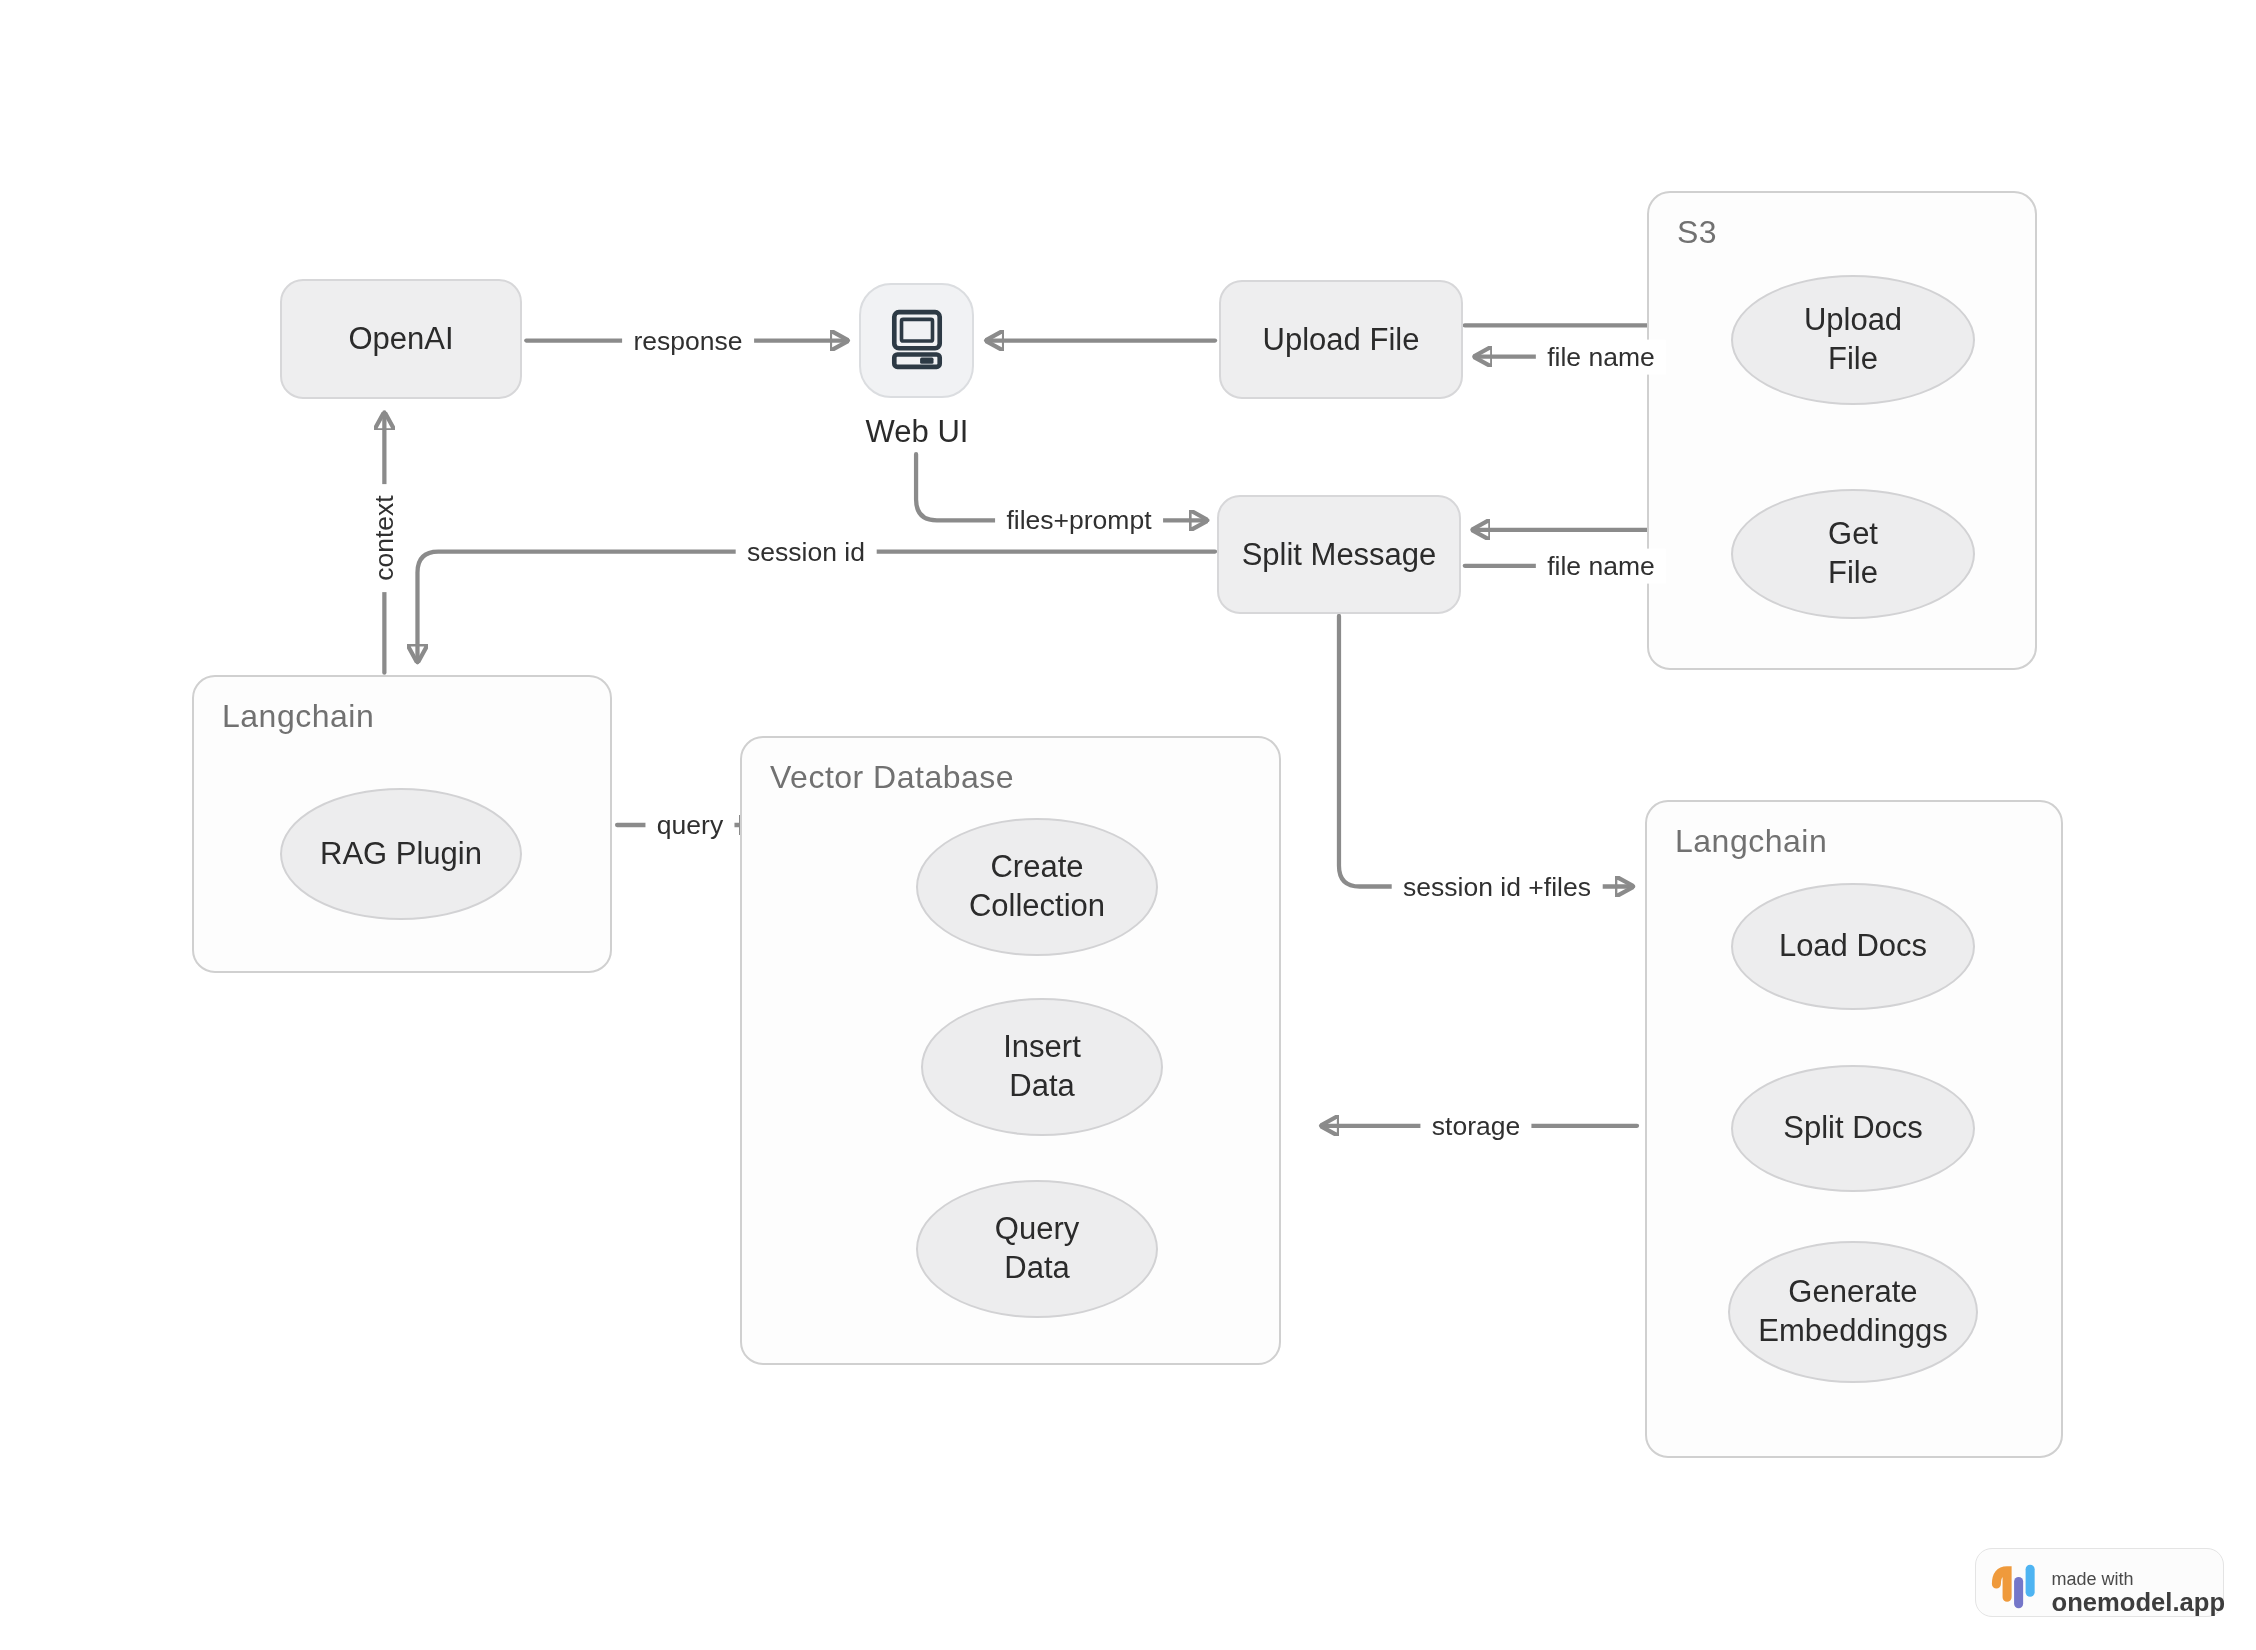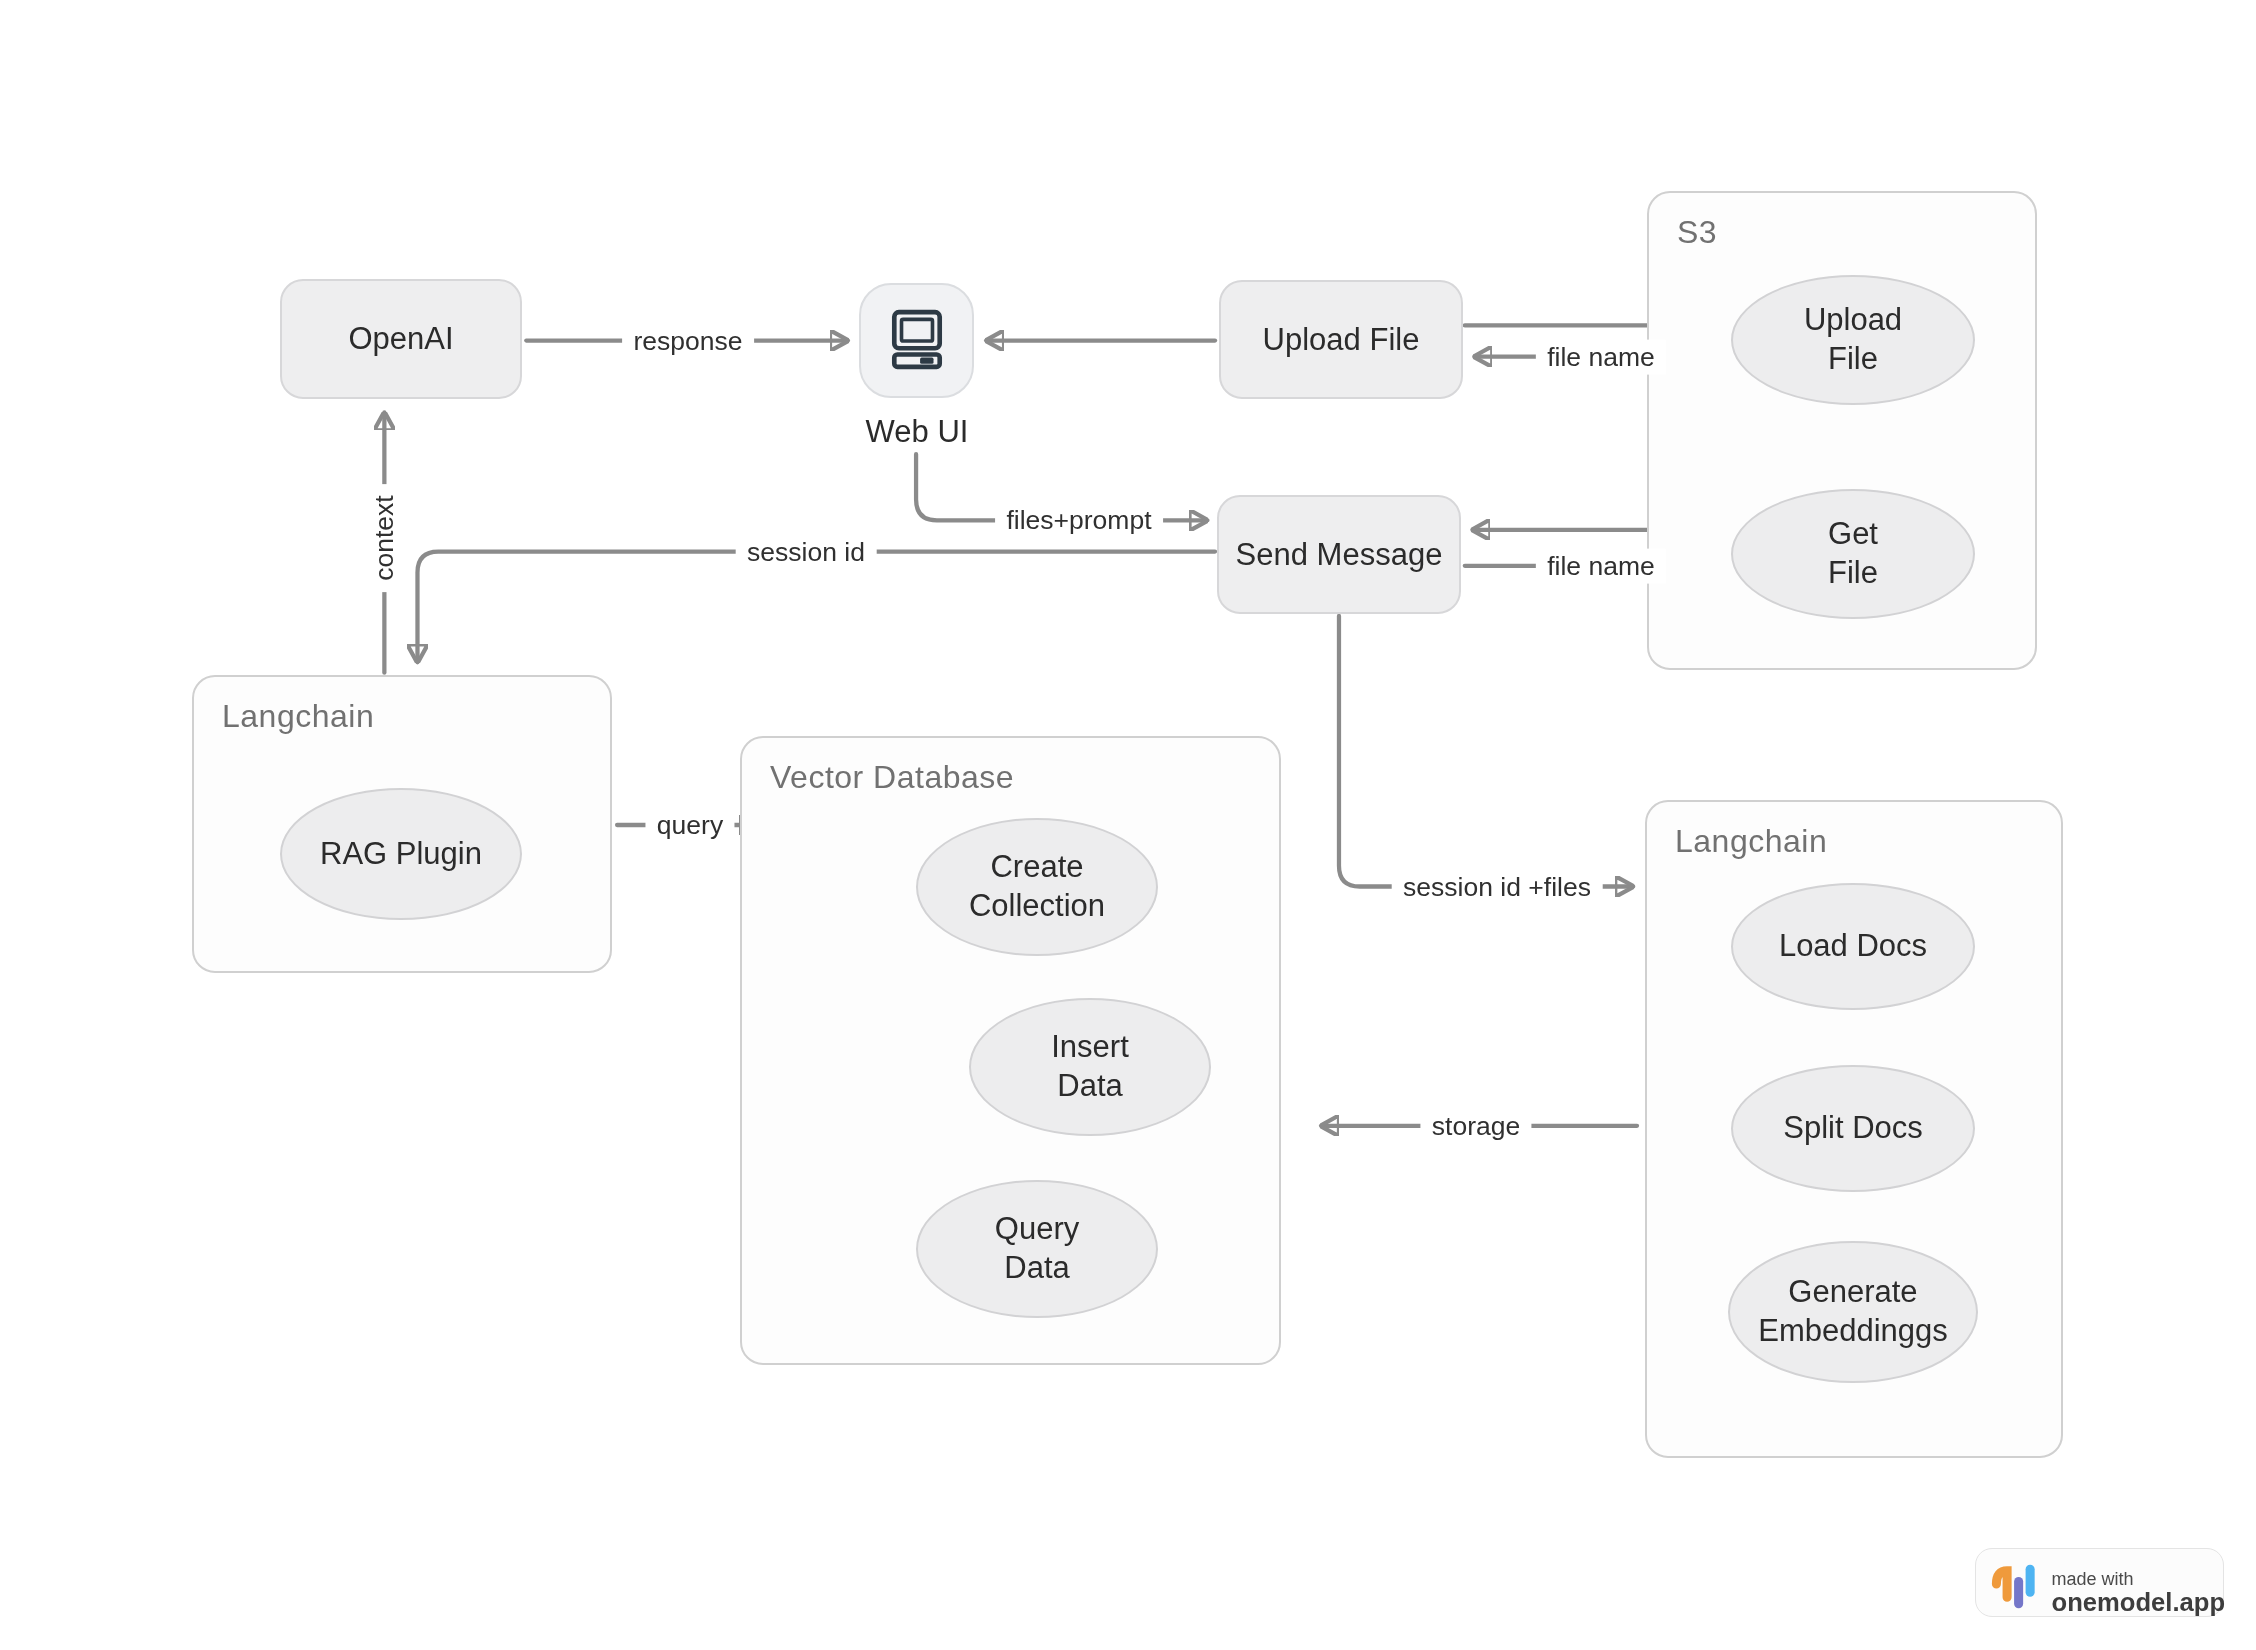--- a/index.html
+++ b/index.html
@@ -169,21 +169,21 @@
   <div class="ellipse" style="left:280px; top:788px; width:242px; height:132px;">
     <span class="lbl">RAG Plugin</span>
   </div>
 
   <div class="container" style="left:740px; top:736px; width:541px; height:629px;">
     <span class="container-label">Vector Database</span>
   </div>
   <div class="ellipse" style="left:916px; top:818px; width:242px; height:138px;">
     <span class="lbl" style="max-width:170px;">Create Collection</span>
   </div>
-  <div class="ellipse" style="left:969px; top:998px; width:242px; height:138px;">
+  <div class="ellipse" style="left:921px; top:998px; width:242px; height:138px;">
     <span class="lbl" style="max-width:104px;">Insert Data</span>
   </div>
   <div class="ellipse" style="left:916px; top:1180px; width:242px; height:138px;">
     <span class="lbl" style="max-width:109px;">Query Data</span>
   </div>
 
   <div class="container" style="left:1645px; top:800px; width:418px; height:658px;">
     <span class="container-label">Langchain</span>
   </div>
   <div class="ellipse" style="left:1731px; top:883px; width:244px; height:127px;">
@@ -196,21 +196,21 @@
     <span class="lbl" style="max-width:203px;">Generate Embeddinggs</span>
   </div>
 
   <div class="box" style="left:280px; top:279px; width:242px; height:120px;">
     <span>OpenAI</span>
   </div>
   <div class="box" style="left:1219px; top:280px; width:244px; height:119px;">
     <span>Upload File</span>
   </div>
   <div class="box" style="left:1217px; top:495px; width:244px; height:119px;">
-    <span>Send Message</span>
+    <span>Split Message</span>
   </div>
 
   <div class="tile">
     <span>
       <svg width="68" height="64" viewBox="0 0 64 62" fill="none">
         <rect x="10" y="5" width="44" height="35" rx="4.5" stroke="#2d3a45" stroke-width="4.5"></rect>
         <rect x="17" y="12" width="30" height="21" rx="1.5" stroke="#2d3a45" stroke-width="3.5"></rect>
         <rect x="10" y="46" width="44" height="12" rx="3" stroke="#2d3a45" stroke-width="4.5"></rect>
         <rect x="35" y="49" width="13" height="6" rx="1.5" fill="#2d3a45"></rect>
       </svg>

